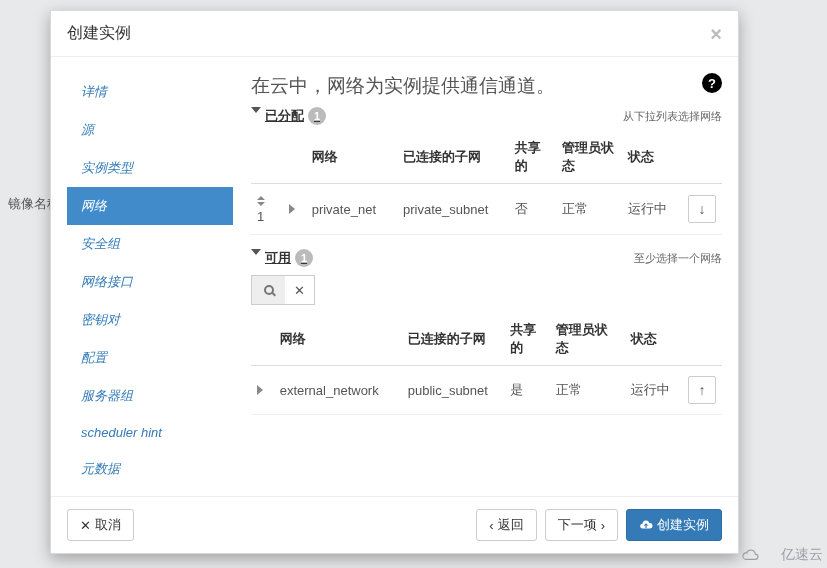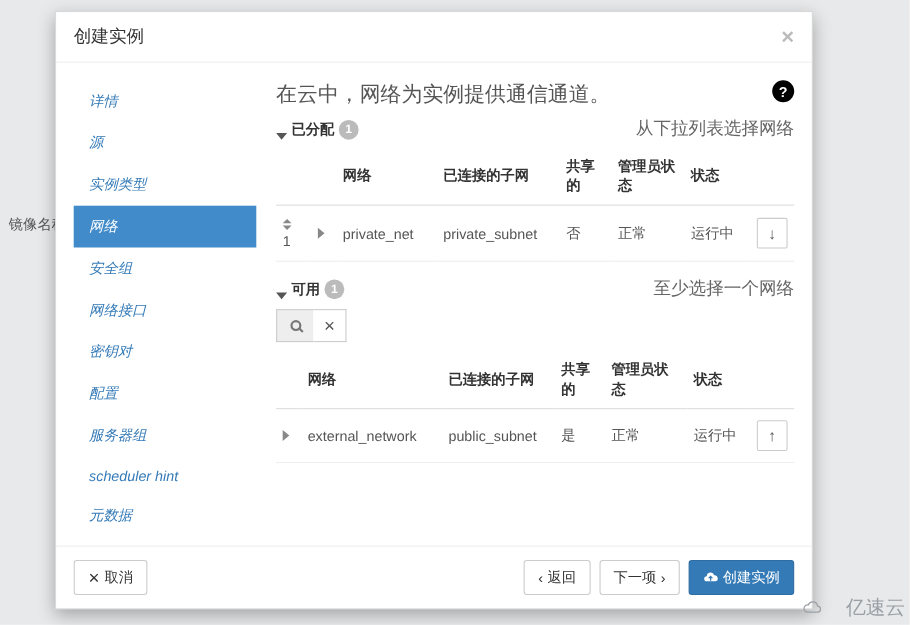--- a/index.html
+++ b/index.html
@@ -10,42 +10,42 @@
 .modal-title { font-size: 16px; font-weight: 500; color: #333; }
 .close-x { color: #bbb; font-size: 20px; font-weight: bold; cursor: pointer; line-height: 1; }
 .modal-body { display: flex; padding: 16px 16px 8px; }
 .sidebar { width: 166px; list-style: none; }
 .sidebar li { padding: 10px 14px; color: #337ab7; cursor: pointer; font-size: 13px; font-style: italic; }
 .sidebar li.active { background: #428bca; color: #fff; }
 .main { flex: 1; padding-left: 18px; position: relative; }
 .desc { color: #555; font-size: 19px; margin-bottom: 6px; }
 .help-icon { position: absolute; right: 0; top: 0; width: 20px; height: 20px; background: #000; color: #fff; border-radius: 50%; font-size: 13px; font-weight: bold; display: flex; align-items: center; justify-content: center; cursor: pointer; }
 .sec-head { display: flex; justify-content: space-between; align-items: center; margin: 8px 0 6px; }
-.sec-title { font-weight: bold; font-size: 13px; display: flex; align-items: flex-end; gap: 4px; }
+.sec-title { font-weight: bold; font-size: 13px; display: flex; align-items: flex-start; gap: 4px; text-decoration: underline; }
 .chevron-down { display: inline-block; width: 0; height: 0; border-left: 5px solid transparent; border-right: 5px solid transparent; border-top: 6px solid #555; }
 .badge { display: inline-flex; align-items: center; justify-content: center; min-width: 18px; height: 18px; border-radius: 9px; background: #bbb; color: #fff; font-size: 11px; padding: 0 5px; }
-.hint { font-size: 16px; color: #666; }
+.hint { font-size: 11px; color: #666; }
 .tbl { width: 100%; border-collapse: collapse; }
 .tbl th { text-align: left; padding: 8px 6px; font-weight: bold; font-size: 13px; border-bottom: 1px solid #ddd; color: #333; }
 .tbl td { padding: 10px 6px; border-bottom: 1px solid #eee; font-size: 13px; color: #555; vertical-align: middle; }
 .updown { width: 12px; display: inline-block; }
 .updown::before { content: ""; display: block; width: 0; height: 0; border-left: 4px solid transparent; border-right: 4px solid transparent; border-bottom: 4px solid #888; margin-bottom: 2px; }
 .updown::after { content: ""; display: block; width: 0; height: 0; border-left: 4px solid transparent; border-right: 4px solid transparent; border-top: 4px solid #888; }
 .expand-caret { display: inline-block; width: 0; height: 0; border-top: 5px solid transparent; border-bottom: 5px solid transparent; border-left: 6px solid #888; cursor: pointer; }
 .icon-btn { width: 28px; height: 28px; border: 1px solid #ccc; background: #fff; border-radius: 2px; display: inline-flex; align-items: center; justify-content: center; cursor: pointer; font-size: 14px; color: #555; }
 .filter-row { display: flex; margin: 8px 0; }
 .filter-icon { width: 34px; height: 30px; border: 1px solid #ccc; border-right: none; background: #eee; display: flex; align-items: center; justify-content: center; color: #777; }
 .filter-input { flex: 1; height: 30px; border: 1px solid #ccc; padding: 0 8px; font-size: 13px; outline: none; }
 .clear-x { width: 30px; height: 30px; border: 1px solid #ccc; border-left: none; background: #fff; color: #555; display: flex; align-items: center; justify-content: center; cursor: pointer; }
 .modal-footer { border-top: 1px solid #eee; padding: 12px 16px; display: flex; justify-content: space-between; align-items: center; }
 .btn { display: inline-flex; align-items: center; gap: 4px; height: 32px; padding: 0 12px; border: 1px solid #ccc; background: #fff; border-radius: 3px; cursor: pointer; font-size: 13px; color: #333; }
 .btn-primary { background: #337ab7; border-color: #2e6da4; color: #fff; }
 .right-btns { display: flex; gap: 8px; }
 .col-order{width:36px}.col-exp{width:26px}.col-net{width:100px}.col-sub{width:120px}.col-share{width:60px}.col-admin{width:90px}.col-stat{width:80px}.col-act{width:40px;text-align:right}
-.watermark { position: absolute; right: 4px; bottom: 4px; color: #9aa0a6; font-size: 18px; display:flex; align-items:center; gap:20px;}
+.watermark { position: absolute; right: 4px; bottom: 4px; color: #9aa0a6; font-size: 14px; display:flex; align-items:center; gap:20px;}
 .magnify { display:inline-block; width:10px; height:10px; border:2px solid #777; border-radius:50%; position:relative; }
 .magnify::after { content:""; position:absolute; width:5px; height:2px; background:#777; transform:rotate(45deg); right:-4px; bottom:-2px; }
 </style>
 </head>
 <body>
 
 <div class="bg-label">镜像名称</div>
 
 <div class="modal">
   <div class="modal-header">

